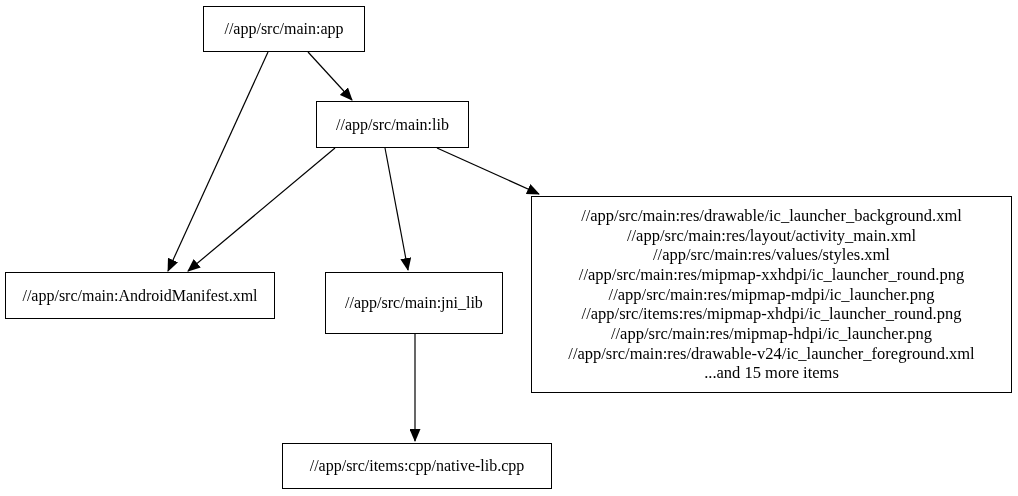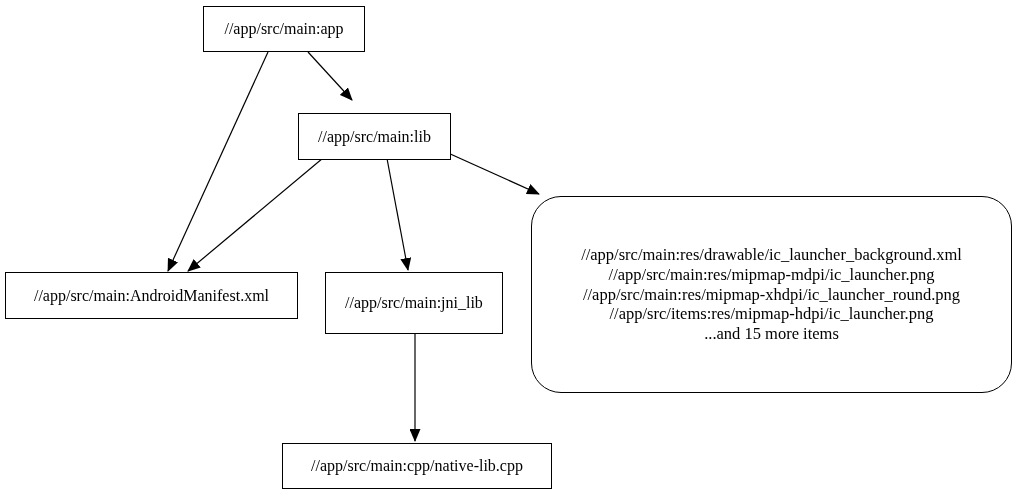--- a/index.html
+++ b/index.html
@@ -33,25 +33,24 @@
     justify-content: center;
     text-align: center;
     font-size: 16px;
     white-space: nowrap;
   }
   .node.multiline {
     flex-direction: column;
     justify-content: center;
     font-size: 16.5px;
     line-height: 19.7px;
-    border-radius: 30px;
   }
   #node-app            { left: 203px; top: 6px;   width: 162px; height: 46px; }
-  #node-lib            { left: 298px; top: 101px; width: 153px; height: 47px; margin-top: 12px; }
-  #node-manifest       { left: 5px;   top: 272px; width: 293px; height: 47px; }
+  #node-lib            { left: 316px; top: 101px; width: 153px; height: 47px; }
+  #node-manifest       { left: 5px;   top: 272px; width: 270px; height: 47px; }
   #node-jni-lib        { left: 325px; top: 272px; width: 178px; height: 62px; }
   #node-resources      { left: 531px; top: 196px; width: 481px; height: 197px; }
   #node-native-lib-cpp { left: 282px; top: 443px; width: 270px; height: 46px; }
   .res-line { white-space: nowrap; }
 </style>
 </head>
 <body>
 
 <div id="canvas">
 
@@ -80,23 +79,27 @@
   <div class="node" id="node-manifest">
     <span>//app/src/main:AndroidManifest.xml</span>
   </div>
 
   <div class="node" id="node-jni-lib">
     <span>//app/src/main:jni_lib</span>
   </div>
 
   <div class="node multiline" id="node-resources">
     <div class="res-line">//app/src/main:res/drawable/ic_launcher_background.xml</div>
+    <div class="res-line">//app/src/main:res/layout/activity_main.xml</div>
+    <div class="res-line">//app/src/main:res/values/styles.xml</div>
+    <div class="res-line">//app/src/main:res/mipmap-xxhdpi/ic_launcher_round.png</div>
     <div class="res-line">//app/src/main:res/mipmap-mdpi/ic_launcher.png</div>
-    <div class="res-line">//app/src/main:res/mipmap-xhdpi/ic_launcher_round.png</div>
-    <div class="res-line">//app/src/items:res/mipmap-hdpi/ic_launcher.png</div>
+    <div class="res-line">//app/src/items:res/mipmap-xhdpi/ic_launcher_round.png</div>
+    <div class="res-line">//app/src/main:res/mipmap-hdpi/ic_launcher.png</div>
+    <div class="res-line">//app/src/main:res/drawable-v24/ic_launcher_foreground.xml</div>
     <div class="res-line">...and 15 more items</div>
   </div>
 
   <div class="node" id="node-native-lib-cpp">
-    <span>//app/src/main:cpp/native-lib.cpp</span>
+    <span>//app/src/items:cpp/native-lib.cpp</span>
   </div>
 
 </div>
 
 </body></html>

